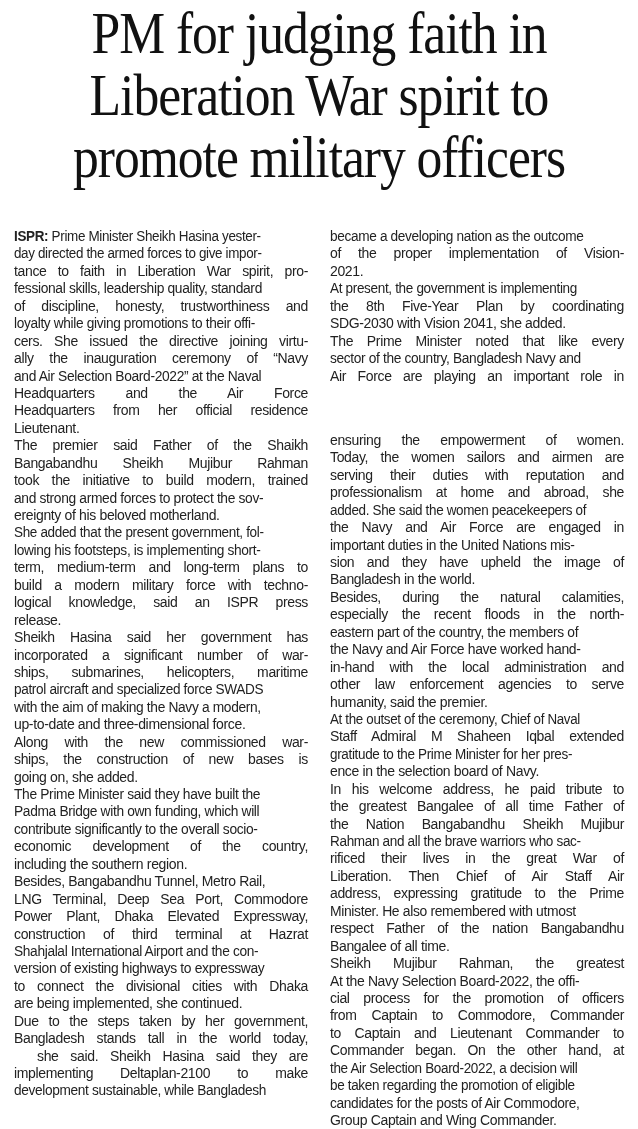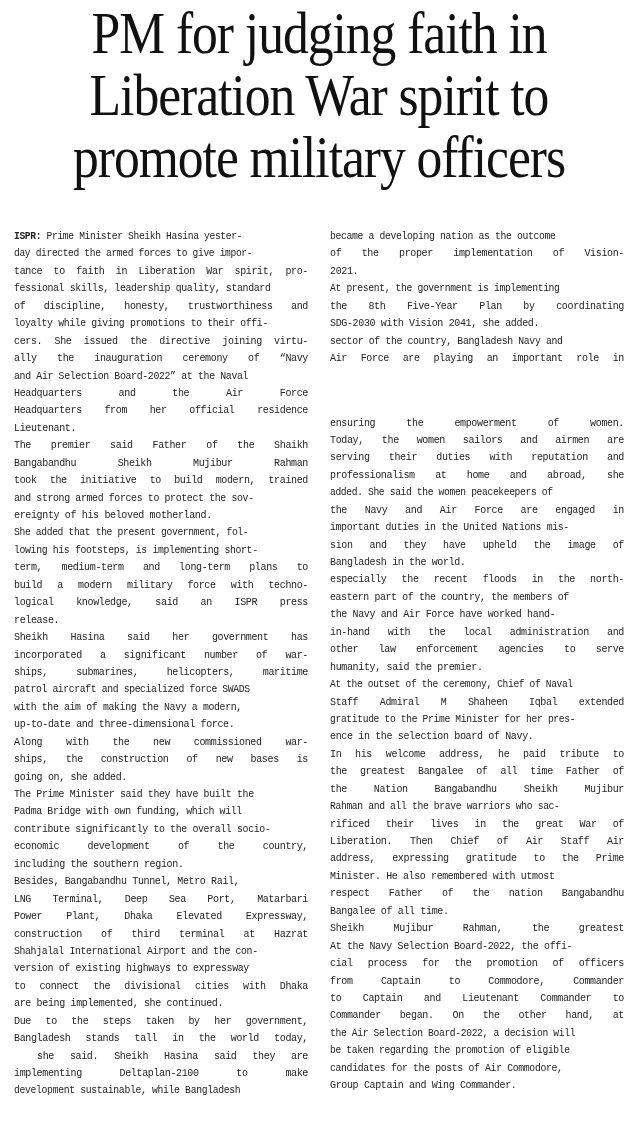--- a/index.html
+++ b/index.html
@@ -8,22 +8,22 @@
       position: absolute; left: 0; top: 2px; width: 638px;
       text-align: center;
       font-family: "Liberation Serif", "DejaVu Serif", serif;
       font-size: 60px; line-height: 62px; color: #111;
       letter-spacing: -1.2px;
       transform: scaleX(0.86); transform-origin: center top;
     }
     .headline div { white-space: nowrap; }
     .col {
       position: absolute; top: 228px;
-      font-family: Liberation Mono, monospace;
-      font-size: 10px; line-height: 17.45px; color: #222;
+      font-family: Liberation Sans, sans-serif;
+      font-size: 14px; line-height: 17.45px; color: #222;
     }
     .col.left { left: 14px; width: 294px; }
     .col.right { left: 330px; width: 294px; }
     .ln {
       display: block; white-space: nowrap; height: 17.45px;
       text-align: justify; text-align-last: justify;
       transform-origin: left top;
       letter-spacing: -0.35px;
     }
     .ln.last { text-align-last: left; }
@@ -70,51 +70,53 @@
     <span class="ln last" style="white-space: nowrap;"><span>up-to-date and three-dimensional force.</span></span>
     <span class="ln" style="white-space: nowrap;"><span>Along with the new commissioned war-</span></span>
     <span class="ln" style="white-space: nowrap;"><span>ships, the construction of new bases is</span></span>
     <span class="ln last" style="white-space: nowrap;"><span>going on, she added.</span></span>
     <span class="ln" style="white-space: nowrap; transform: scaleX(0.986577); width: 298px; text-align-last: left;"><span>The Prime Minister said they have built the</span></span>
     <span class="ln" style="white-space: nowrap; transform: scaleX(0.983278); width: 299px; text-align-last: left;"><span>Padma Bridge with own funding, which will</span></span>
     <span class="ln" style="white-space: nowrap; transform: scaleX(0.986577); width: 298px; text-align-last: left;"><span>contribute significantly to the overall socio-</span></span>
     <span class="ln" style="white-space: nowrap;"><span>economic development of the country,</span></span>
     <span class="ln last" style="white-space: nowrap;"><span>including the southern region.</span></span>
     <span class="ln" style="white-space: nowrap; transform: scaleX(0.99661); width: 295px; text-align-last: left;"><span>Besides, Bangabandhu Tunnel, Metro Rail,</span></span>
-    <span class="ln" style="white-space: nowrap;"><span>LNG Terminal, Deep Sea Port, Matarbari</span></span>
+    <span class="ln" style="white-space: nowrap;"><span>LNG Terminal, Deep Sea Port, Commodore</span></span>
     <span class="ln" style="white-space: nowrap;"><span>Power Plant, Dhaka Elevated Expressway,</span></span>
     <span class="ln" style="white-space: nowrap;"><span>construction of third terminal at Hazrat</span></span>
     <span class="ln" style="white-space: nowrap; transform: scaleX(0.98); width: 300px; text-align-last: left;"><span>Shahjalal International Airport and the con-</span></span>
     <span class="ln" style="white-space: nowrap; transform: scaleX(0.989899); width: 297px; text-align-last: left;"><span>version of existing highways to expressway</span></span>
     <span class="ln" style="white-space: nowrap;"><span>to connect the divisional cities with Dhaka</span></span>
     <span class="ln last" style="white-space: nowrap;"><span>are being implemented, she continued.</span></span>
     <span class="ln" style="white-space: nowrap;"><span>Due to the steps taken by her government,</span></span>
     <span class="ln" style="white-space: nowrap;"><span>Bangladesh stands tall in the world today,</span></span>
     <span class="ln" style="white-space: nowrap; margin-left: 23px;"><span>she said.  Sheikh Hasina said they are</span></span>
     <span class="ln" style="white-space: nowrap;"><span>implementing Deltaplan-2100 to make</span></span>
     <span class="ln" style="white-space: nowrap; transform: scaleX(0.976744); width: 301px; text-align-last: left;"><span>development sustainable, while Bangladesh</span></span>
   </div>
 <div class="col right" id="col-right">
     <span class="ln" style="white-space: nowrap; transform: scaleX(0.97351); width: 302px; text-align-last: left;"><span>became a developing nation as the outcome</span></span>
     <span class="ln" style="white-space: nowrap;"><span>of the proper implementation of Vision-</span></span>
     <span class="ln last" style="white-space: nowrap;"><span>2021.</span></span>
     <span class="ln" style="white-space: nowrap; transform: scaleX(0.967105); width: 304px; text-align-last: left;"><span>At present, the government is implementing</span></span>
     <span class="ln" style="white-space: nowrap;"><span>the 8th Five-Year Plan by coordinating</span></span>
     <span class="ln last" style="white-space: nowrap;"><span>SDG-2030 with Vision 2041, she added.</span></span>
+    <span class="ln" style="white-space: nowrap;"><span>The Prime Minister noted that like every</span></span>
     <span class="ln" style="white-space: nowrap; transform: scaleX(0.98); width: 300px; text-align-last: left;"><span>sector of the country, Bangladesh Navy and</span></span>
     <span class="ln" style="white-space: nowrap;"><span>Air Force are playing an important role in</span></span>
     <span class="ln" style="white-space: nowrap; margin-top: 47px;"><span>ensuring the empowerment of women.</span></span>
     <span class="ln" style="white-space: nowrap;"><span>Today, the women sailors and airmen are</span></span>
     <span class="ln" style="white-space: nowrap;"><span>serving their duties with reputation and</span></span>
     <span class="ln" style="white-space: nowrap;"><span>professionalism at home and abroad, she</span></span>
     <span class="ln" style="white-space: nowrap; transform: scaleX(0.960784); width: 306px; text-align-last: left;"><span>added. She said the women peacekeepers of</span></span>
     <span class="ln" style="white-space: nowrap;"><span>the Navy and Air Force are engaged in</span></span>
     <span class="ln" style="white-space: nowrap; transform: scaleX(0.983278); width: 299px; text-align-last: left;"><span>important duties in the United Nations mis-</span></span>
     <span class="ln" style="white-space: nowrap;"><span>sion and they have upheld the image of</span></span>
     <span class="ln last" style="white-space: nowrap;"><span>Bangladesh in the world.</span></span>
+    <span class="ln" style="white-space: nowrap;"><span>Besides, during the natural calamities,</span></span>
     <span class="ln" style="white-space: nowrap;"><span>especially the recent floods in the north-</span></span>
     <span class="ln" style="white-space: nowrap; transform: scaleX(0.983278); width: 299px; text-align-last: left;"><span>eastern part of the country, the members of</span></span>
     <span class="ln" style="white-space: nowrap; transform: scaleX(0.99661); width: 295px; text-align-last: left;"><span>the Navy and Air Force have worked hand-</span></span>
     <span class="ln" style="white-space: nowrap;"><span>in-hand with the local administration and</span></span>
     <span class="ln" style="white-space: nowrap;"><span>other law enforcement agencies to serve</span></span>
     <span class="ln last" style="white-space: nowrap;"><span>humanity, said the premier.</span></span>
     <span class="ln" style="white-space: nowrap; transform: scaleX(0.954545); width: 308px; text-align-last: left;"><span>At the outset of the ceremony, Chief of Naval</span></span>
     <span class="ln" style="white-space: nowrap;"><span>Staff Admiral M Shaheen Iqbal extended</span></span>
     <span class="ln" style="white-space: nowrap; transform: scaleX(0.963934); width: 305px; text-align-last: left;"><span>gratitude to the Prime Minister for her pres-</span></span>
     <span class="ln last" style="white-space: nowrap;"><span>ence in the selection board of Navy.</span></span>

